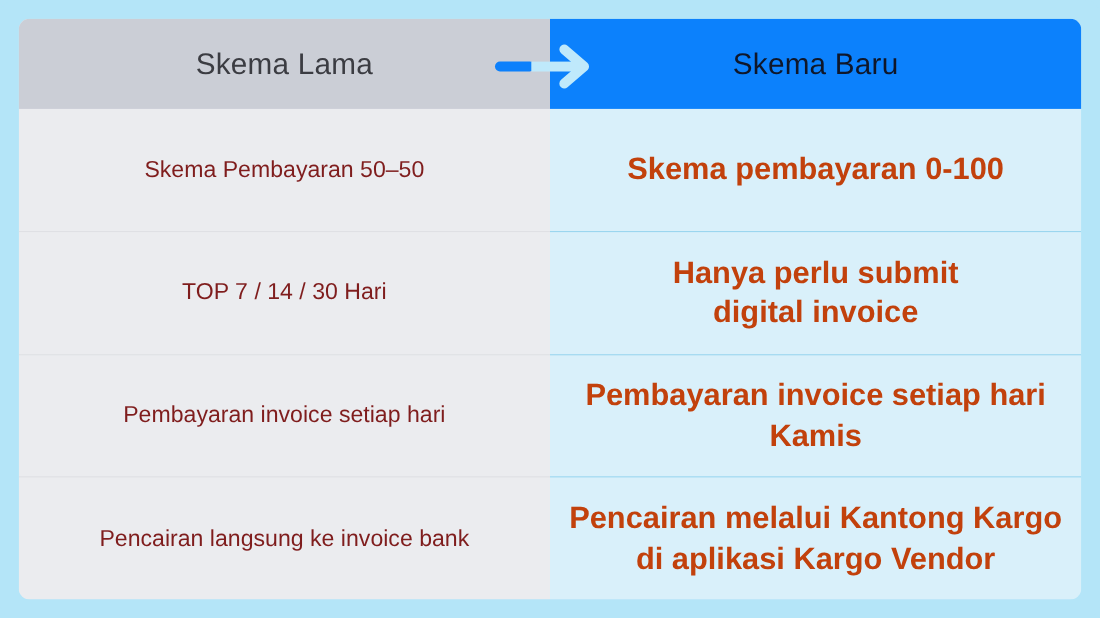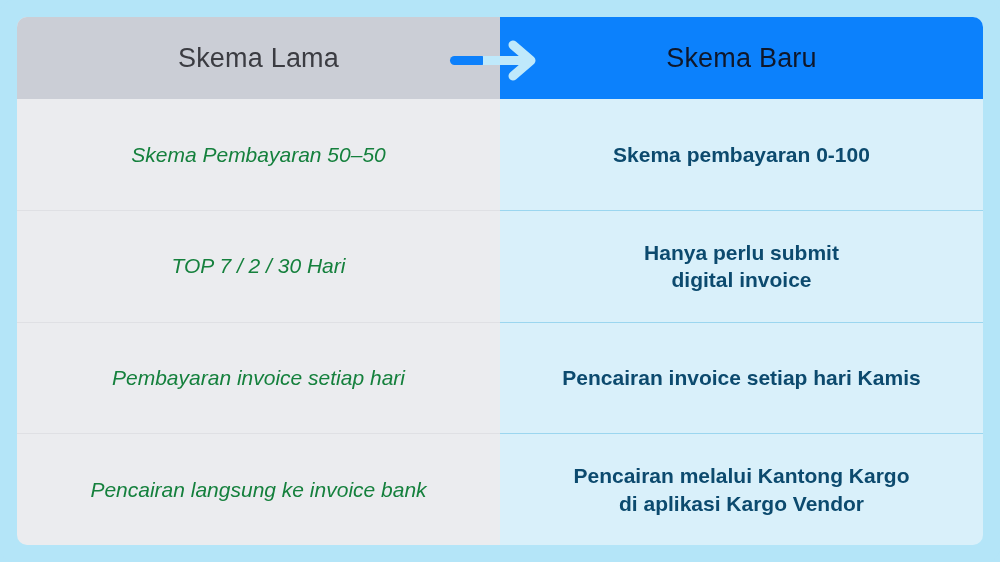--- a/index.html
+++ b/index.html
@@ -78,31 +78,30 @@
     display: flex;
     align-items: center;
     justify-content: center;
     text-align: center;
     box-sizing: border-box;
     padding: 4px 16px;
     line-height: 1.30;
   }
 
   .col-old .row {
-    color: #15803d;
+    color: #7f1d1d;
     font-size: 21px;
     font-weight: 400;
     border-top: 1px solid #dfe0e4;
-    font-style: italic;
   }
   .col-old .row:first-child { border-top: none; }
 
   .col-new .row {
-    color: #0c4a6e;
-    font-size: 21px;
+    color: #c2410c;
+    font-size: 28px;
     font-weight: 700;
     border-top: 1px solid #9bd6ef;
   }
   .col-new .row:first-child { border-top: none; }
 
   
   #transition-arrow {
     position: absolute;
     left: 433px;
     top: 40px;
@@ -115,32 +114,32 @@
 <body>
 
 <div id="frame">
 
   <div id="comparison-table">
 
     <div class="column col-old">
       <div class="col-header">Skema Lama</div>
       <div class="rows">
         <div class="row">Skema Pembayaran 50–50</div>
-        <div class="row">TOP 7 / 2 / 30 Hari</div>
+        <div class="row">TOP 7 / 14 / 30 Hari</div>
         <div class="row">Pembayaran invoice setiap hari</div>
         <div class="row">Pencairan langsung ke invoice bank</div>
       </div>
     </div>
 
     <div class="column col-new">
       <div class="col-header">Skema Baru</div>
       <div class="rows">
         <div class="row">Skema pembayaran 0-100</div>
         <div class="row">Hanya perlu submit<br>digital invoice</div>
-        <div class="row">Pencairan invoice setiap hari Kamis</div>
+        <div class="row">Pembayaran invoice setiap hari Kamis</div>
         <div class="row">Pencairan melalui Kantong Kargo<br>di aplikasi Kargo Vendor</div>
       </div>
     </div>
 
   </div>
 
   <div id="transition-arrow">
     <svg width="120" height="42" viewBox="0 0 120 42" xmlns="http://www.w3.org/2000/svg">
 
       <rect x="17" y="16" width="36" height="9" rx="4.5" fill="#0d80fb"></rect>

